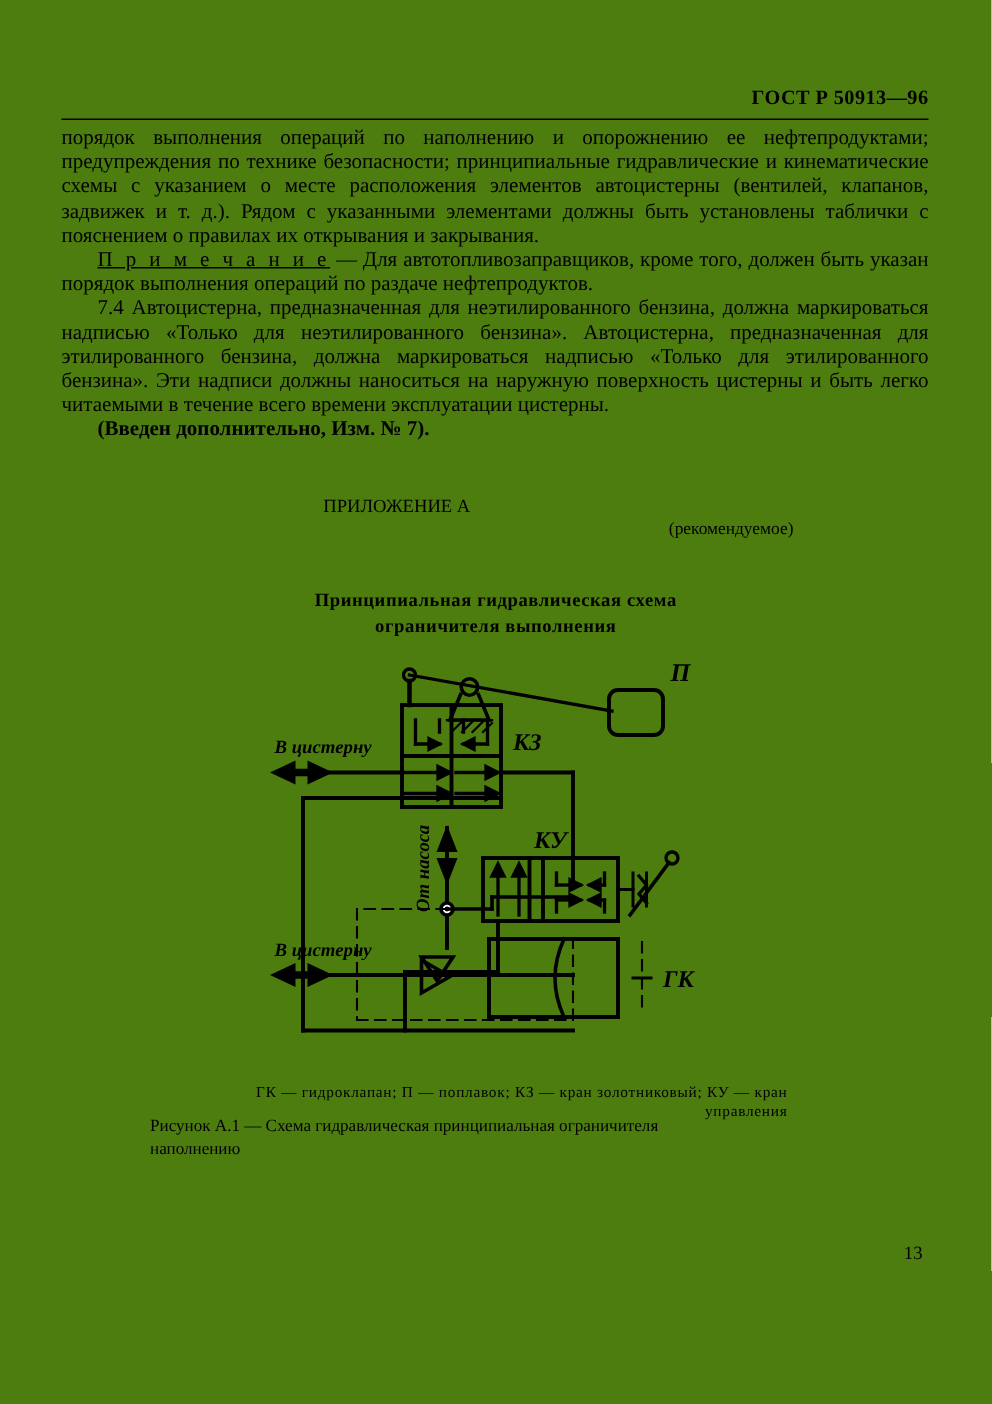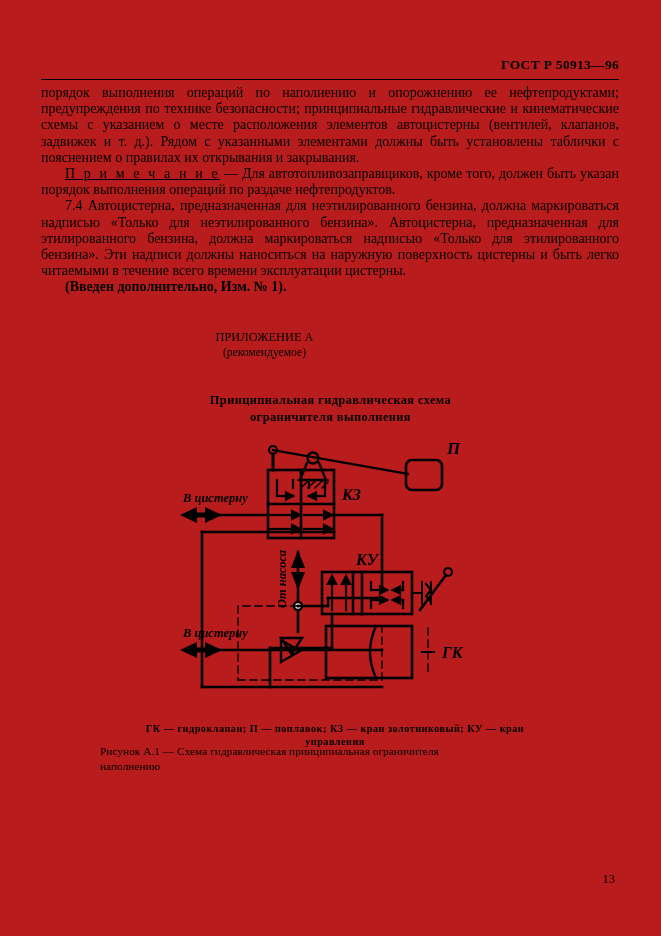--- a/index.html
+++ b/index.html
@@ -8,21 +8,21 @@
     background: #ffffff;
   }
   body {
     font-family: "Liberation Serif", "DejaVu Serif", serif;
     color: #000000;
   }
   .page {
     position: relative;
     width: 661px;
     height: 936px;
-    background: #b91c1c;
+    background: #4d7c0f;
     overflow: hidden;
     box-sizing: border-box;
   }
   .header-rule {
     position: absolute;
     left: 41px;
     top: 79px;
     width: 578px;
     height: 1px;
     background: #000;
@@ -63,20 +63,21 @@
     position: absolute;
     left: 0;
     top: 330px;
     width: 529px;
     text-align: center;
     font-size: 12.4px;
     line-height: 15px;
   }
   .annex .sub {
     font-size: 11.6px;
+    text-align: right;
   }
   .fig-title {
     position: absolute;
     left: 0;
     top: 392px;
     width: 661px;
     text-align: center;
     font-size: 12.4px;
     font-weight: bold;
     line-height: 17px;
@@ -87,61 +88,59 @@
     left: 150px;
     top: 432px;
     width: 380px;
     height: 285px;
   }
   .legend {
     position: absolute;
     left: 145px;
     top: 722px;
     width: 380px;
-    text-align: center;
+    text-align: right;
     font-size: 10.2px;
     line-height: 13px;
     letter-spacing: 0.5px;
-    font-weight: bold;
   }
   .fig-caption {
     position: absolute;
     left: 100px;
     top: 744px;
     width: 470px;
     text-align: left;
     font-size: 11.4px;
     line-height: 15px;
   }
   .page-number {
     position: absolute;
     right: 46px;
     top: 828px;
     font-size: 12.5px;
-    margin-top: 44px;
   }
   .lbl {
     font-family: "Liberation Serif", "DejaVu Serif", serif;
     font-style: italic;
     font-weight: bold;
   }
 </style>
 </head>
 <body>
 
 <div class="page">
 
   <div class="doc-number">ГОСТ Р 50913—96</div>
   <div class="header-rule"></div>
 
   <div class="body-text">
     <p>порядок выполнения операций по наполнению и опорожнению ее нефтепродуктами; предупреждения по технике безопасности; принципиальные гидравлические и кинематические схемы с указанием о месте расположения элементов автоцистерны (вентилей, клапанов, задвижек и т. д.). Рядом с указанными элементами должны быть установлены таблички с пояснением о правилах их открывания и закрывания.</p>
     <p class="indent"><span class="spaced">П р и м е ч а н и е</span><span> — </span><span>Для автотопливозаправщиков, кроме того, должен быть указан порядок выполнения операций по раздаче нефтепродуктов.</span></p>
     <p class="indent">7.4 Автоцистерна, предназначенная для неэтилированного бензина, должна маркироваться надписью «Только для неэтилированного бензина». Автоцистерна, предназначенная для этилированного бензина, должна маркироваться надписью «Только для этилированного бензина». Эти надписи должны наноситься на наружную поверхность цистерны и быть легко читаемыми в течение всего времени эксплуатации цистерны.</p>
-    <p class="indent bold">(Введен дополнительно, Изм. № 1).</p>
+    <p class="indent bold">(Введен дополнительно, Изм. № 7).</p>
   </div>
 
   <div class="annex">
     <div>ПРИЛОЖЕНИЕ А</div>
     <div class="sub">(рекомендуемое)</div>
   </div>
 
   <div class="fig-title">
     <div>Принципиальная гидравлическая схема</div>
     <div>ограничителя выполнения</div>

